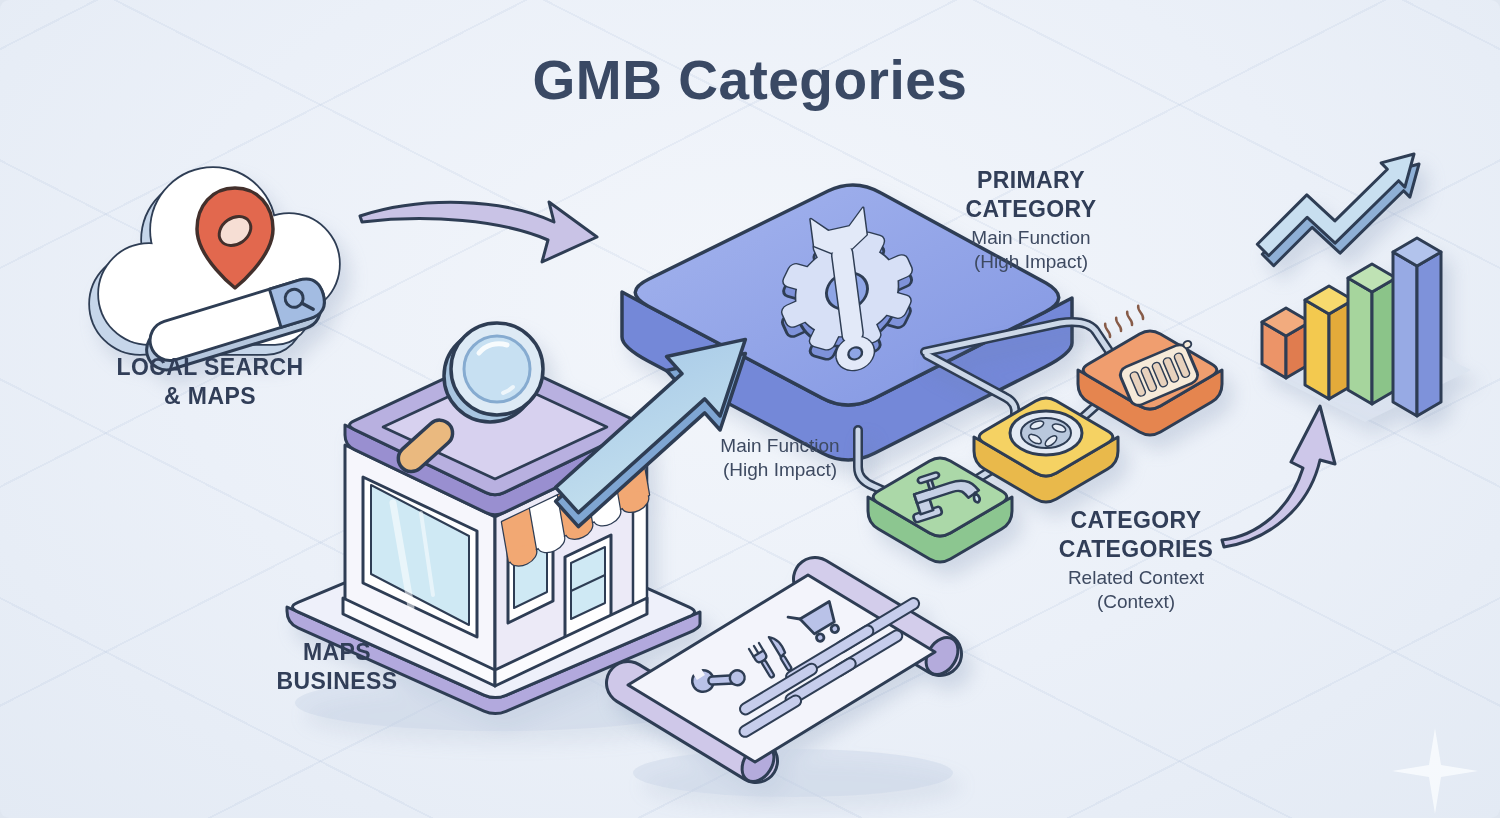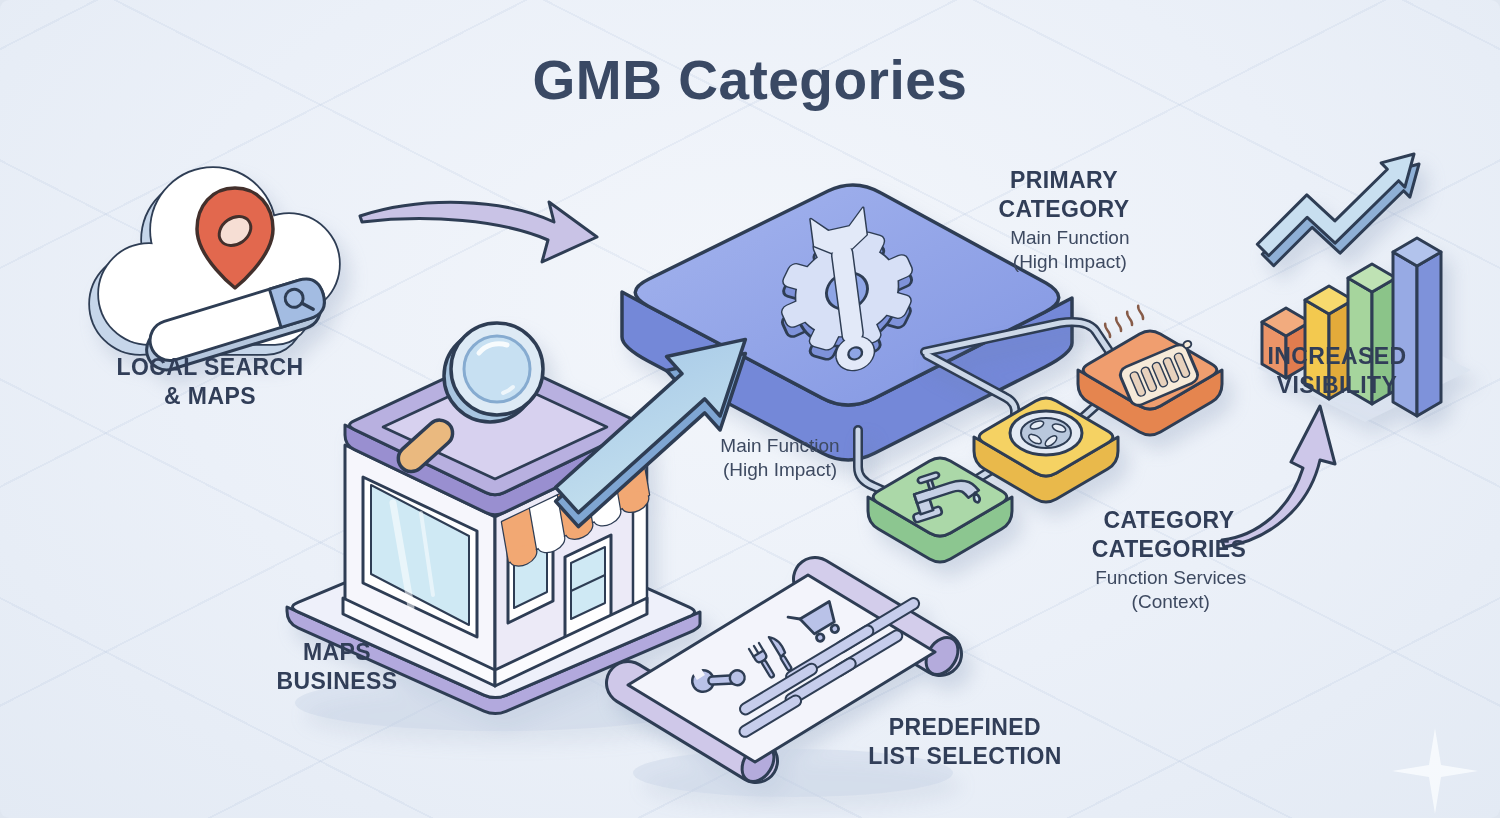--- a/index.html
+++ b/index.html
@@ -9,21 +9,21 @@
       repeating-linear-gradient(-27deg, rgba(165,184,214,.15) 0 2px, transparent 2px 195px),
       radial-gradient(ellipse at 50% 38%, #f3f6fb 0%, #ebf0f8 55%, #e3eaf4 100%); border-radius: 9px;}
   .abs{position:absolute;}
   svg{overflow:visible;}
   svg *{stroke-linejoin:round;stroke-linecap:round;}
   .soft{filter:drop-shadow(9px 13px 9px rgba(105,128,162,.22));}
   .lbl{position:absolute;transform:translate(-50%,-50%);text-align:center;white-space:pre-line;
        color:#313e58;font-weight:800;font-size:23px;line-height:1.24;letter-spacing:.4px;}
   .title{font-size:55px;letter-spacing:.5px;color:#3a4964;font-weight:800;}
   .lbl-group{position:absolute;transform:translate(-50%,-50%);display:flex;flex-direction:column;
-       align-items:flex-end;gap:3px;text-align:center;white-space:pre-line;margin-left:33px;}
+       align-items:center;gap:3px;text-align:center;white-space:pre-line;}
   .strong{color:#313e58;font-weight:800;font-size:23px;line-height:1.24;letter-spacing:.4px;}
   .sub{color:#3e4a61;font-weight:400;font-size:19px;line-height:1.25;}
   .note{font-weight:400;font-size:19px;color:#3e4a61;letter-spacing:0;}
   .sparkle{width:86px;height:86px;background:#fbfdff;opacity:.75;
        clip-path:polygon(50% 0,57% 43%,100% 50%,57% 57%,50% 100%,43% 57%,0 50%,43% 43%);}
 </style>
 </head>
 <body>
 
 <div id="canvas">
@@ -410,20 +410,16 @@
     <div class="strong">PRIMARY
 CATEGORY</div>
     <div class="sub">Main Function
 (High Impact)</div>
   </div>
   <div class="lbl note" style="left:780px;top:458px">Main Function
 (High Impact)</div>
   <div class="lbl-group" style="left:1136px;top:560px">
     <div class="strong">CATEGORY
 CATEGORIES</div>
-    <div class="sub">Function Services
+    <div class="sub">Related Context
 (Context)</div>
   </div>
-  <div class="lbl" style="left:965px;top:742px">PREDEFINED
-LIST SELECTION</div>
-  <div class="lbl" style="left:1337px;top:371px">INCREASED
-VISIBILITY</div>
 </div>
 
 </body></html>

